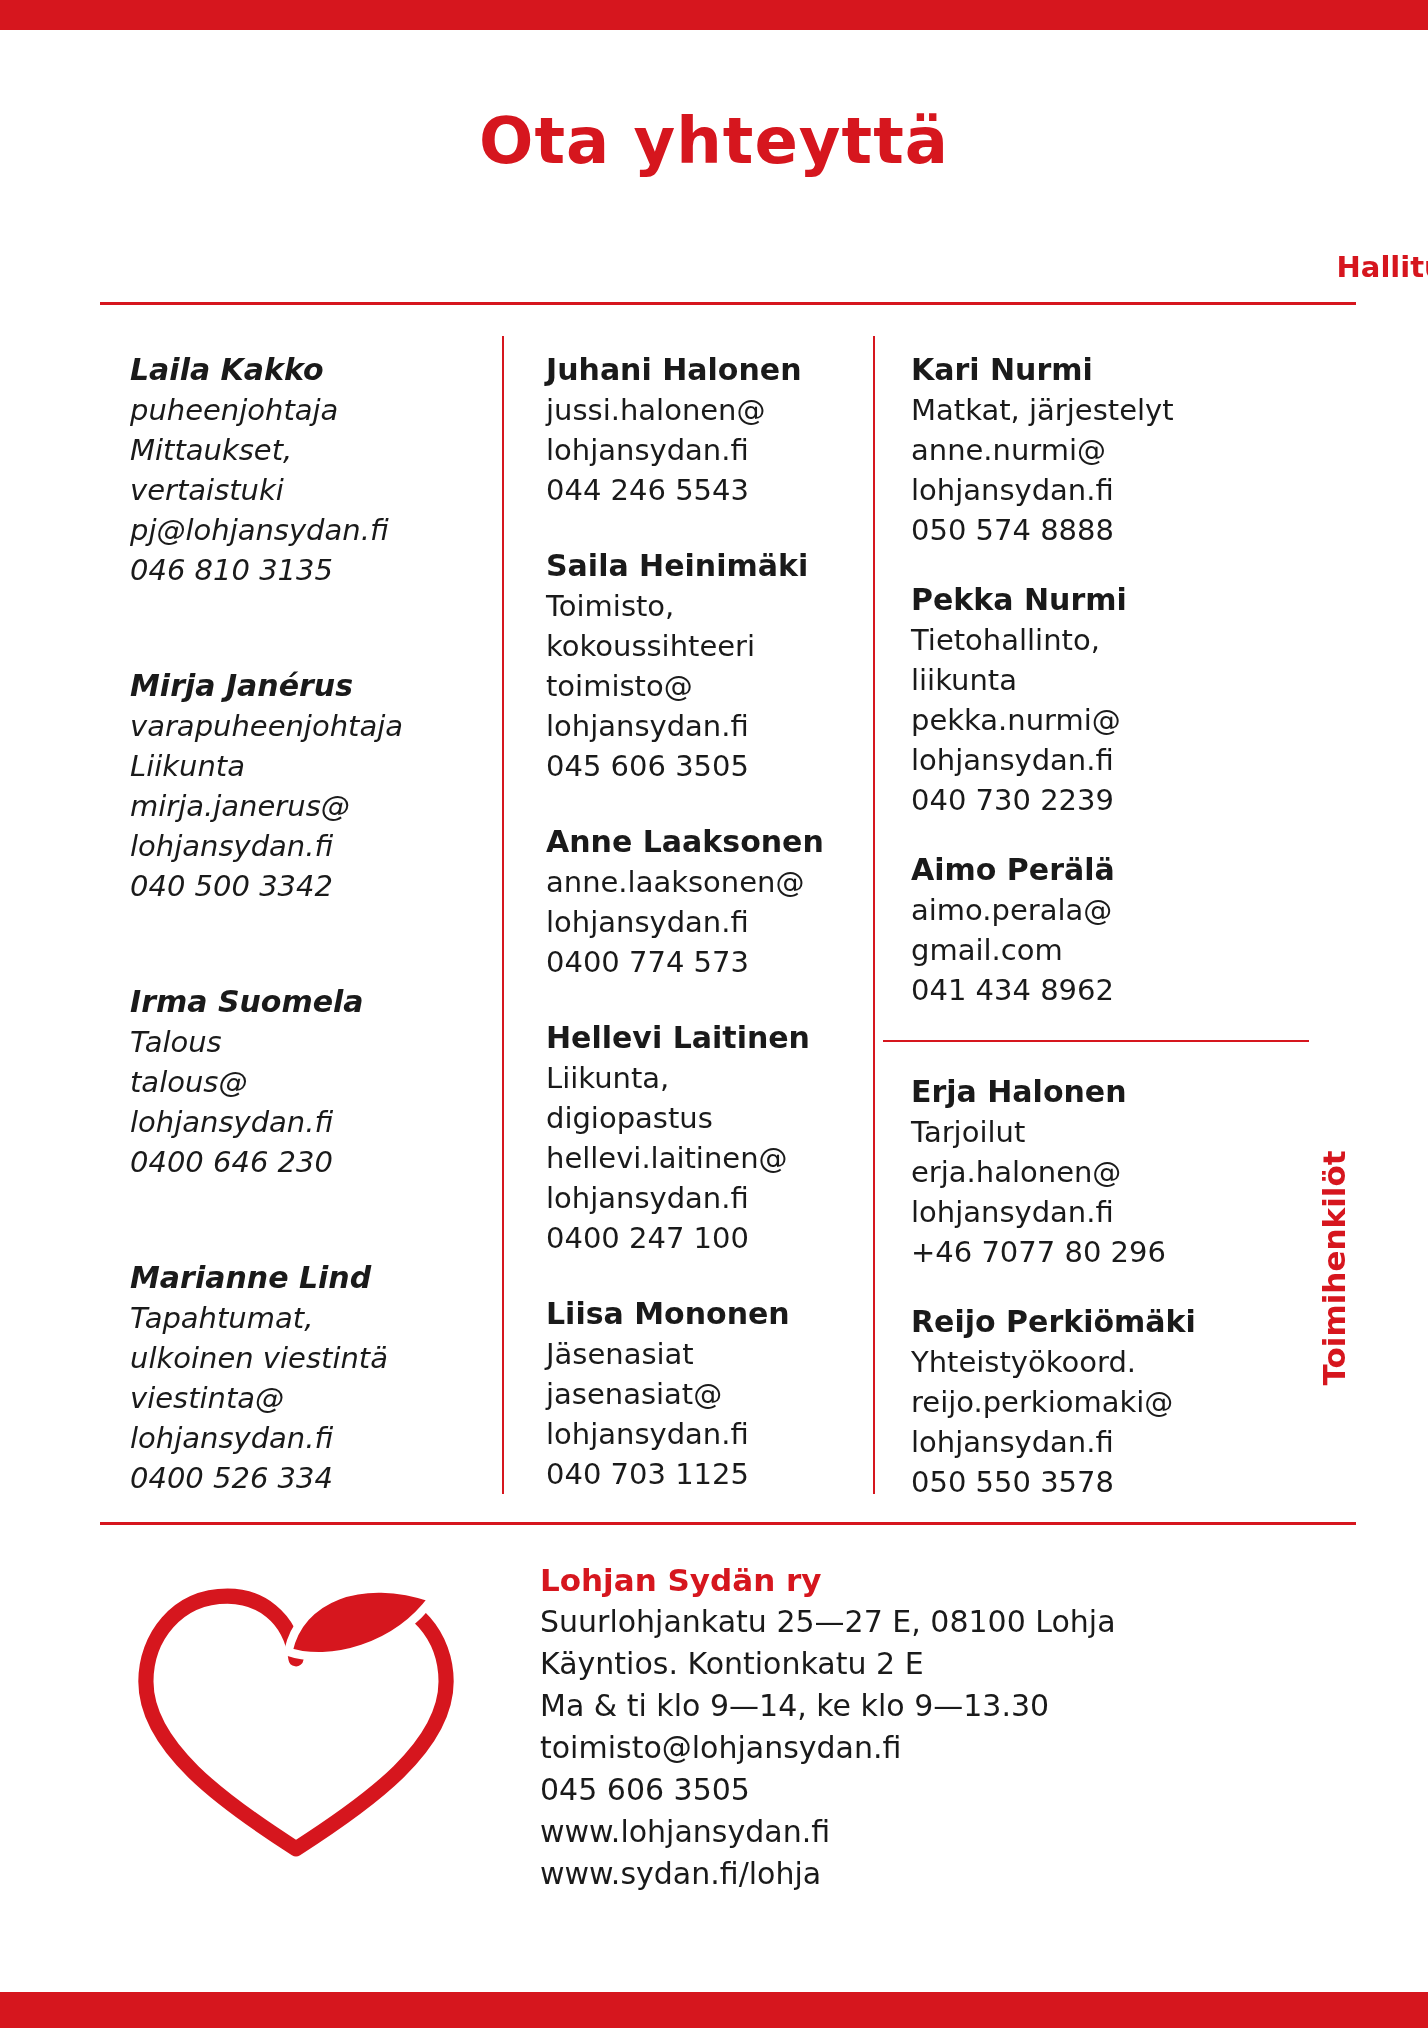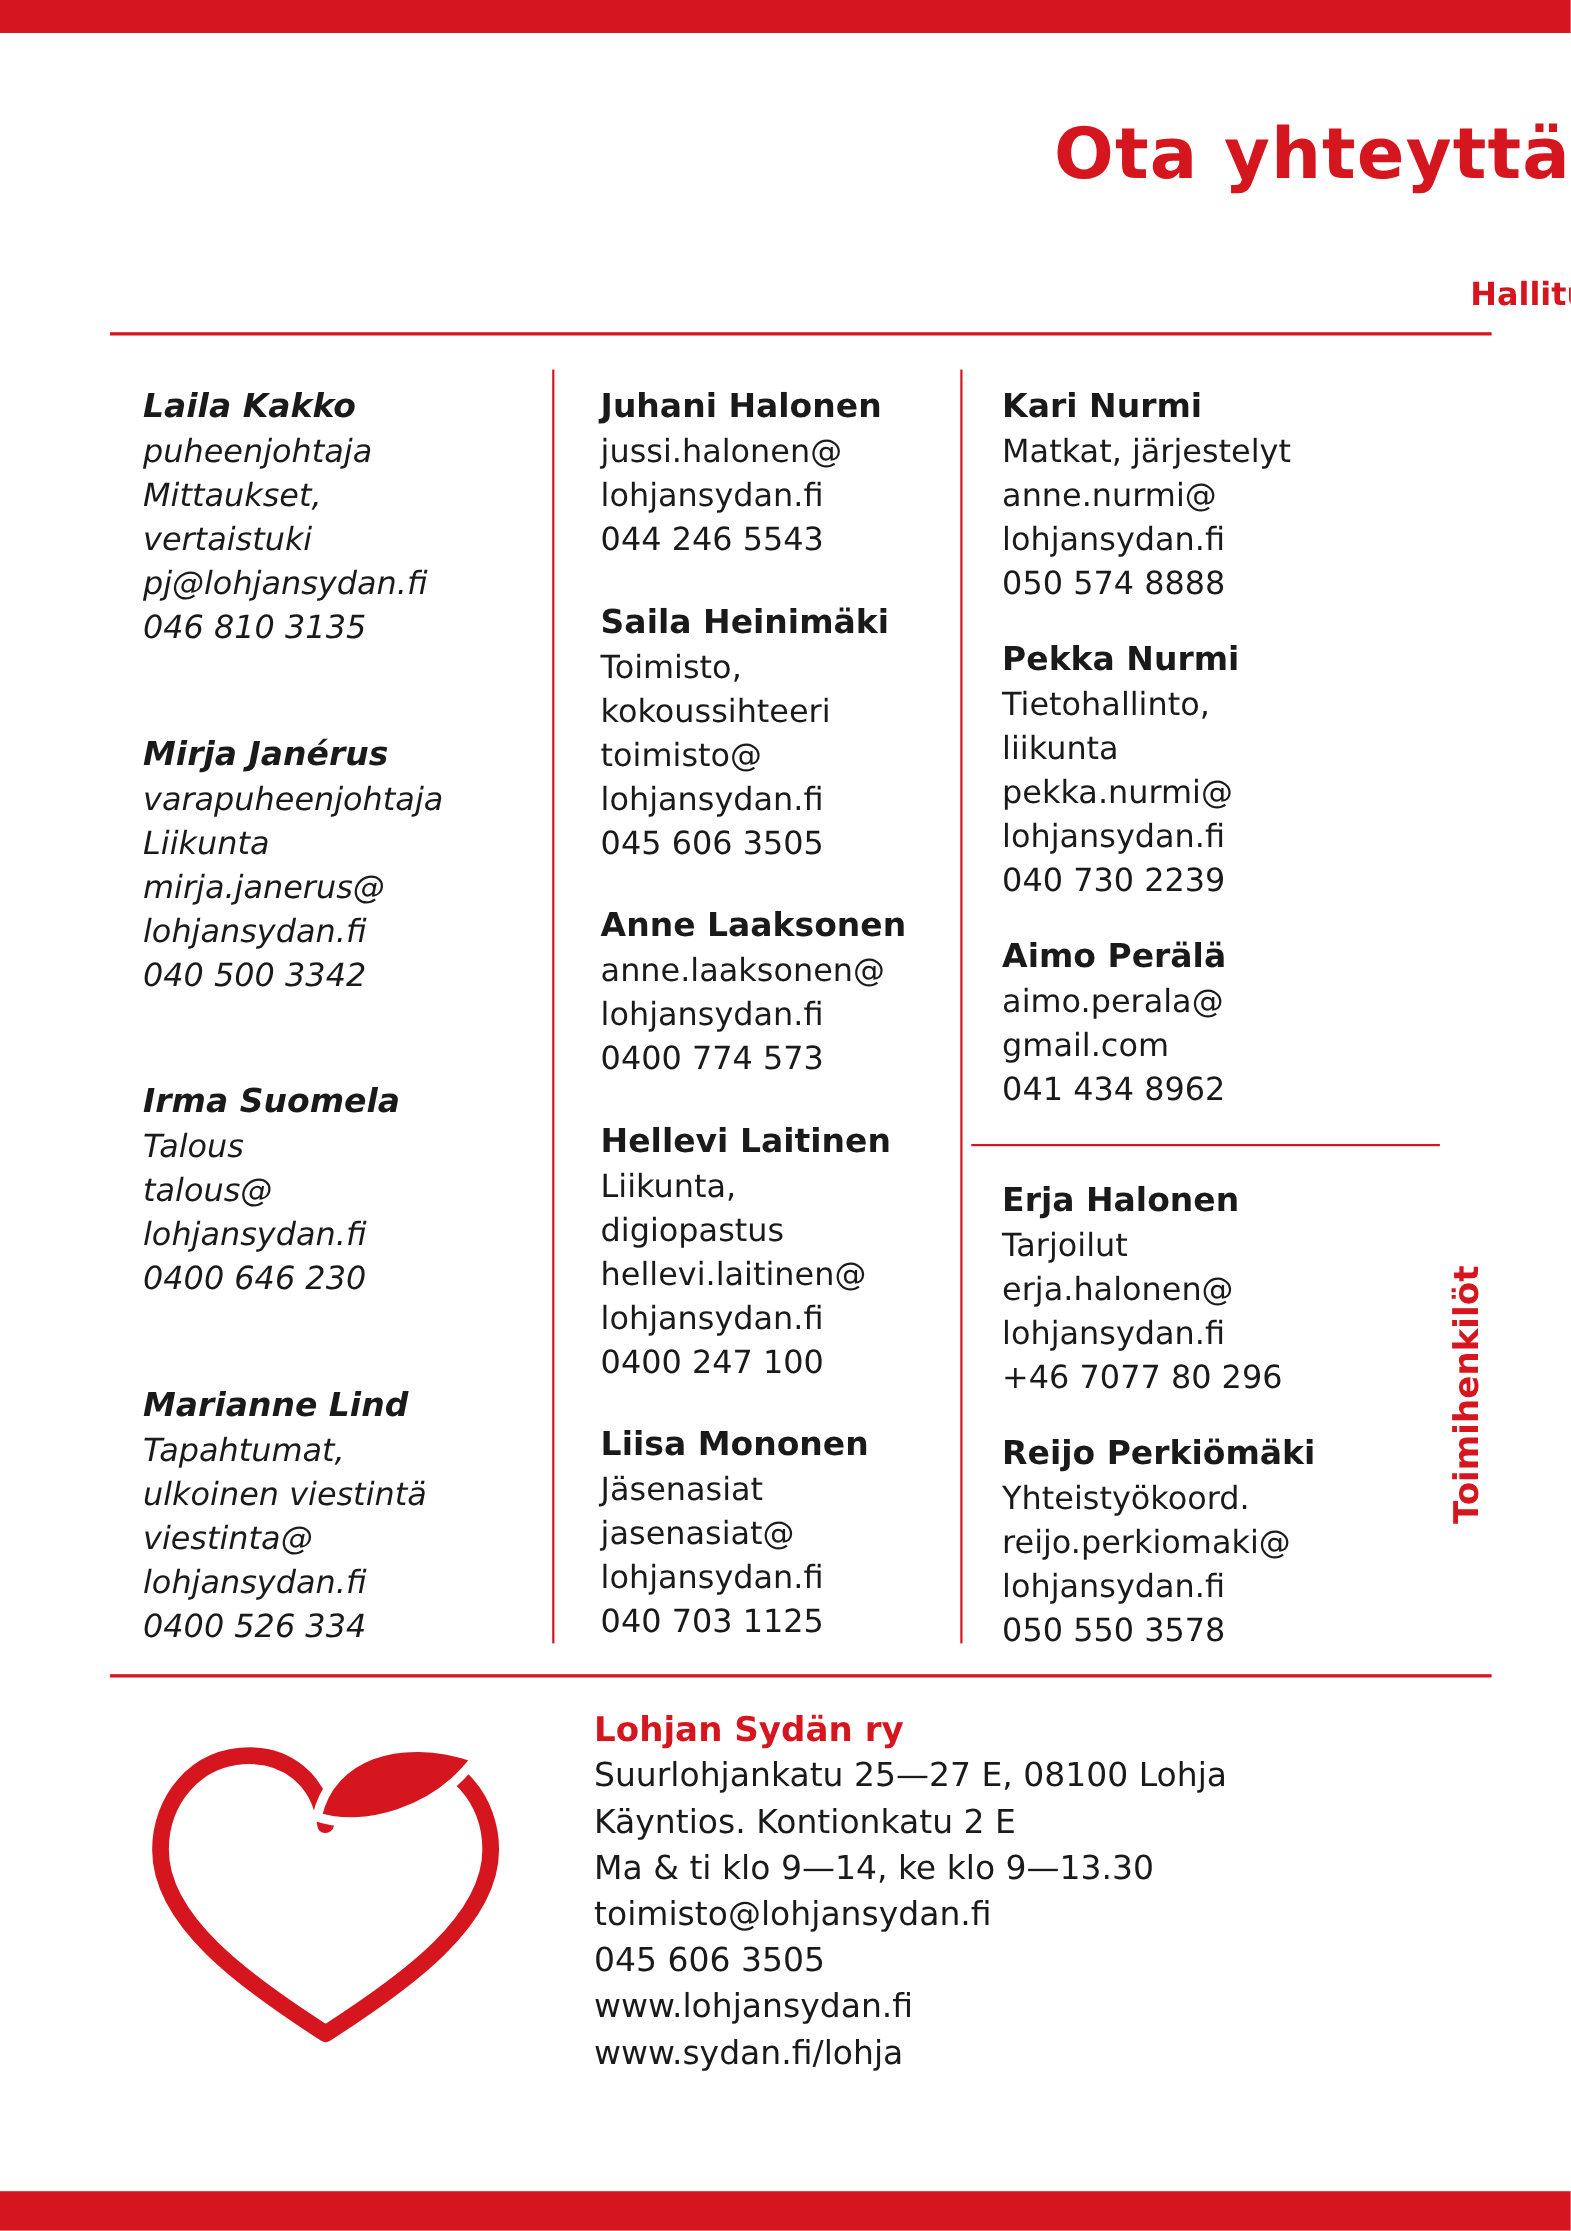--- a/index.html
+++ b/index.html
@@ -12,21 +12,21 @@
     color: var(--text);
   }
   .page { position: absolute; inset: 0; }
 
   .bar { position: absolute; left: 0; right: 0; background: var(--accent); }
   .bar.top { top: 0; height: 30px; }
   .bar.bottom { bottom: 0; height: 36px; }
 
   .title {
     position: absolute; top: 104px; left: 0; width: 100%;
-    text-align: right; font-size: 64px; font-weight: bold;
+    text-align: center; font-size: 64px; font-weight: bold;
     color: var(--accent); letter-spacing: 1px;
   }
   .section-heading {
     position: absolute; top: 250px; left: 0; width: 100%;
     text-align: right; font-size: 29px; font-weight: bold;
     color: var(--accent);
     margin-left: 34px;
   }
   .rule { position: absolute; left: 100px; width: 1256px; height: 3px; background: var(--accent); }
   .header-rule { top: 302px; }
@@ -55,21 +55,21 @@
   .side-label {
     position: absolute; top: 1268px; left: 1334px;
     transform: translate(-50%, -50%) rotate(-90deg);
     transform-origin: center;
     color: var(--accent); font-weight: bold; font-size: 31px;
     white-space: nowrap;
   }
 
   .footer {
     position: absolute; top: 1548px; left: 100px; right: 72px;
-    display: flex; align-items: flex-start;
+    display: flex; align-items: center;
   }
   .logo { width: 420px; padding: 12px 0 0 6px; color: var(--accent); }
   .logo svg { display: block; }
   .footer-text { padding-left: 20px; padding-top: 4px; }
   .org-name { color: var(--accent); font-weight: bold; font-size: 31px; line-height: 42px; }
   .footer-line { font-size: 30px; line-height: 42px; }
 </style>
 </head>
 <body>
 

